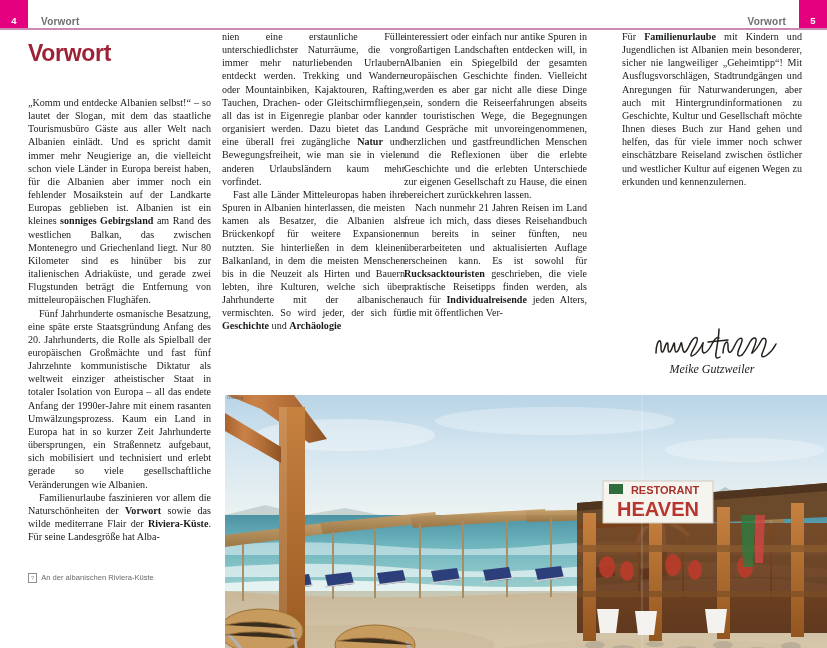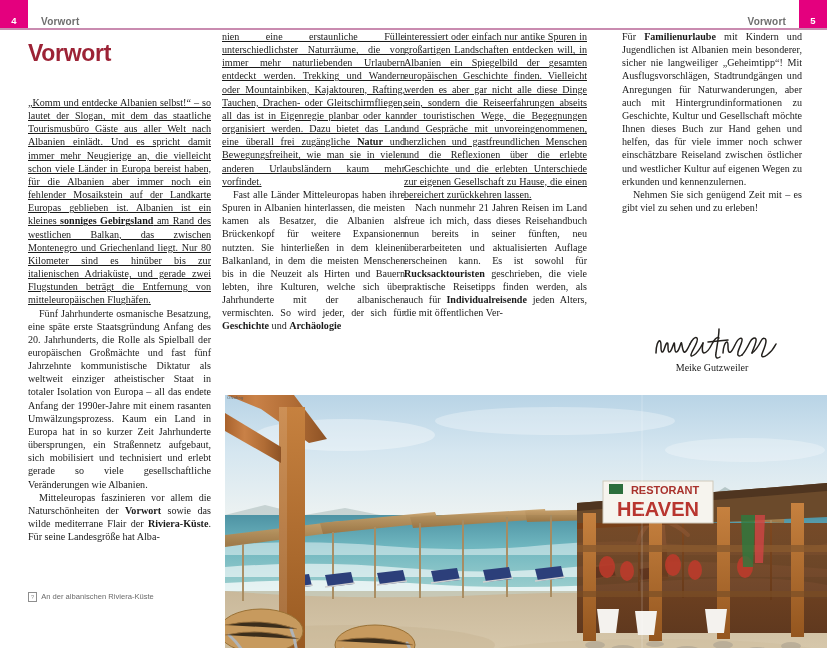--- a/index.html
+++ b/index.html
@@ -96,32 +96,32 @@
     padding: 0;
     letter-spacing: -.3px;
     line-height: 1;
   }
 
   p {
     margin: 0;
     padding: 0;
   }
   p + p { text-indent: 11px; }
-  .first-para { margin-top: 31px; text-decoration: underline; }
+  .first-para { margin-top: 31px; }
   .col2 .first-para,
   .col3 .first-para,
   .col4 .first-para { margin-top: 0; }
 
   b, strong { font-weight: bold; }
 
   
   .caption {
     position: absolute;
     left: 28px;
-    top: 561px;
+    top: 542px;
     width: 185px;
     font-family: "Liberation Sans", sans-serif;
     font-size: 7.6px;
     color: #6a6a6a;
     line-height: 11px;
     display: flex;
     align-items: center;
     gap: 4px;
   }
   .caption-marker {
@@ -141,21 +141,22 @@
     top: 296px;
     width: 180px;
     text-align: center;
   }
   .signature-mark {
     height: 36px;
     margin-bottom: 0px;
   }
   .signature-name {
     font-family: "Liberation Serif", serif;
-    font-size: 10px;
+    font-style: italic;
+    font-size: 12px;
     color: #1a1a1a;
   }
 
   
   .photo {
     position: absolute;
     left: 225px;
     top: 365px;
     width: 602px;
     height: 283px;
@@ -190,36 +191,35 @@
 
   <div class="header-rule"></div>
 </div>
 
 <div class="page">
 
   <div class="col col1">
     <h1 class="chapter-title">Vorwort</h1>
     <p class="first-para"><span>„Komm und entdecke Albanien selbst!“ – so lautet der Slogan, mit dem das staatliche Tourismusbüro Gäste aus aller Welt nach Albanien einlädt. Und es spricht damit immer mehr Neugierige an, die vielleicht schon viele Länder in Europa bereist haben, für die Albanien aber immer noch ein fehlender Mosaikstein auf der Landkarte Europas geblieben ist. Albanien ist ein kleines </span><b>sonniges Gebirgsland</b><span> am Rand des westlichen Balkan, das zwischen Montenegro und Griechenland liegt. Nur 80 Kilometer sind es hinüber bis zur italienischen Adriaküste, und gerade zwei Flugstunden beträgt die Entfernung von mitteleuropäischen Flughäfen.</span></p>
     <p>Fünf Jahrhunderte osmanische Besatzung, eine späte erste Staatsgründung Anfang des 20. Jahrhunderts, die Rolle als Spielball der europäischen Großmächte und fast fünf Jahrzehnte kommunistische Diktatur als weltweit einziger atheistischer Staat in totaler Isolation von Europa – all das endete Anfang der 1990er-Jahre mit einem rasanten Umwälzungsprozess. Kaum ein Land in Europa hat in so kurzer Zeit Jahrhunderte übersprungen, ein Straßennetz aufgebaut, sich mobilisiert und technisiert und erlebt gerade so viele gesellschaftliche Veränderungen wie Albanien.</p>
-    <p><span>Mitteleuropas faszinieren vor allem die Naturschönheiten der </span><b>Vorwort</b><span> sowie das wilde mediterrane Flair der </span><b>Riviera-Küste</b><span>. Für seine Landesgröße hat Alba-</span></p>
+    <p><span>Familienurlaube faszinieren vor allem die Naturschönheiten der </span><b>Vorwort</b><span> sowie das wilde mediterrane Flair der </span><b>Riviera-Küste</b><span>. Für seine Landesgröße hat Alba-</span></p>
   </div>
 
   <div class="col col2">
     <p class="first-para"><span>nien eine erstaunliche Fülle unterschiedlichster Naturräume, die von immer mehr naturliebenden Urlaubern entdeckt werden. Trekking und Wandern oder Mountainbiken, Kajaktouren, Rafting, Tauchen, Drachen- oder Gleitschirmfliegen, all das ist in Eigenregie planbar oder kann organisiert werden. Dazu bietet das Land eine überall frei zugängliche </span><b>Natur</b><span> und Bewegungsfreiheit, wie man sie in vielen anderen Urlaubsländern kaum mehr vorfindet.</span></p>
     <p><span>Fast alle Länder Mitteleuropas haben ihre Spuren in Albanien hinterlassen, die meisten kamen als Besatzer, die Albanien als Brückenkopf für weitere Expansionen nutzten. Sie hinterließen in dem kleinen Balkanland, in dem die meisten Menschen bis in die Neuzeit als Hirten und Bauern lebten, ihre Kulturen, welche sich über Jahrhunderte mit der albanischen vermischten. So wird jeder, der sich für </span><b>Geschichte</b><span> und </span><b>Archäologie</b></p>
   </div>
 
   <div class="col col3">
     <p class="first-para">interessiert oder einfach nur antike Spuren in großartigen Landschaften entdecken will, in Albanien ein Spiegelbild der gesamten europäischen Geschichte finden. Vielleicht werden es aber gar nicht alle diese Dinge sein, sondern die Reiseerfahrungen abseits der touristischen Wege, die Begegnungen und Gespräche mit unvoreingenommenen, herzlichen und gastfreundlichen Menschen und die Reflexionen über die erlebte Geschichte und die erlebten Unterschiede zur eigenen Gesellschaft zu Hause, die einen bereichert zurückkehren lassen.</p>
     <p><span>Nach nunmehr 21 Jahren Reisen im Land freue ich mich, dass dieses Reisehandbuch nun bereits in seiner fünften, neu überarbeiteten und aktualisierten Auflage erscheinen kann. Es ist sowohl für </span><b>Rucksacktouristen</b><span> geschrieben, die viele praktische Reisetipps finden werden, als auch für </span><b>Individualreisende</b><span> jeden Alters, die mit öffentlichen Ver-</span></p>
   </div>
 
   <div class="col col4">
     <p><span>Für </span><b>Familienurlaube</b><span> mit Kindern und Jugendlichen ist Albanien mein besonderer, sicher nie langweiliger „Geheimtipp“! Mit Ausflugsvorschlägen, Stadtrundgängen und Anregungen für Naturwanderungen, aber auch mit Hintergrundinformationen zu Geschichte, Kultur und Gesellschaft möchte Ihnen dieses Buch zur Hand gehen und helfen, das für viele immer noch schwer einschätzbare Reiseland zwischen östlicher und westlicher Kultur auf eigenen Wegen zu erkunden und kennenzulernen.</span></p>
-    <p>Nehmen Sie sich genügend Zeit mit – es gibt viel zu sehen und zu erleben!</p>
   </div>
 
   <div class="signature-block">
     <div class="signature-mark">
       <svg width="180" height="36" viewBox="0 0 180 36">
         <g fill="none" stroke="#23201d" stroke-width="1.5" stroke-linecap="round" stroke-linejoin="round">
           <path d="M34 27 C34 20,36 14,38 15 C40 16,38 25,40 26 C42 27,43 18,45 17 C47 16,45 25,47 26 C49 27,51 19,52 17 C53 16,52 25,54 26 C56 27,58 20,59 17 C60 15,60 24,62 26 C64 27,66 22,68 18"></path>
           <path d="M68 18 C70 14,73 10,75 12 C77 14,72 22,70 26 C68 30,69 31,72 29 C75 27,79 21,81 17"></path>
           <path d="M81 17 C80 22,80 27,82 27 C85 27,88 22,90 18 C92 14,95 10,97 12"></path>
           <path d="M97 3 C97 10,95 20,94 27 C93 32,95 33,98 31"></path>

